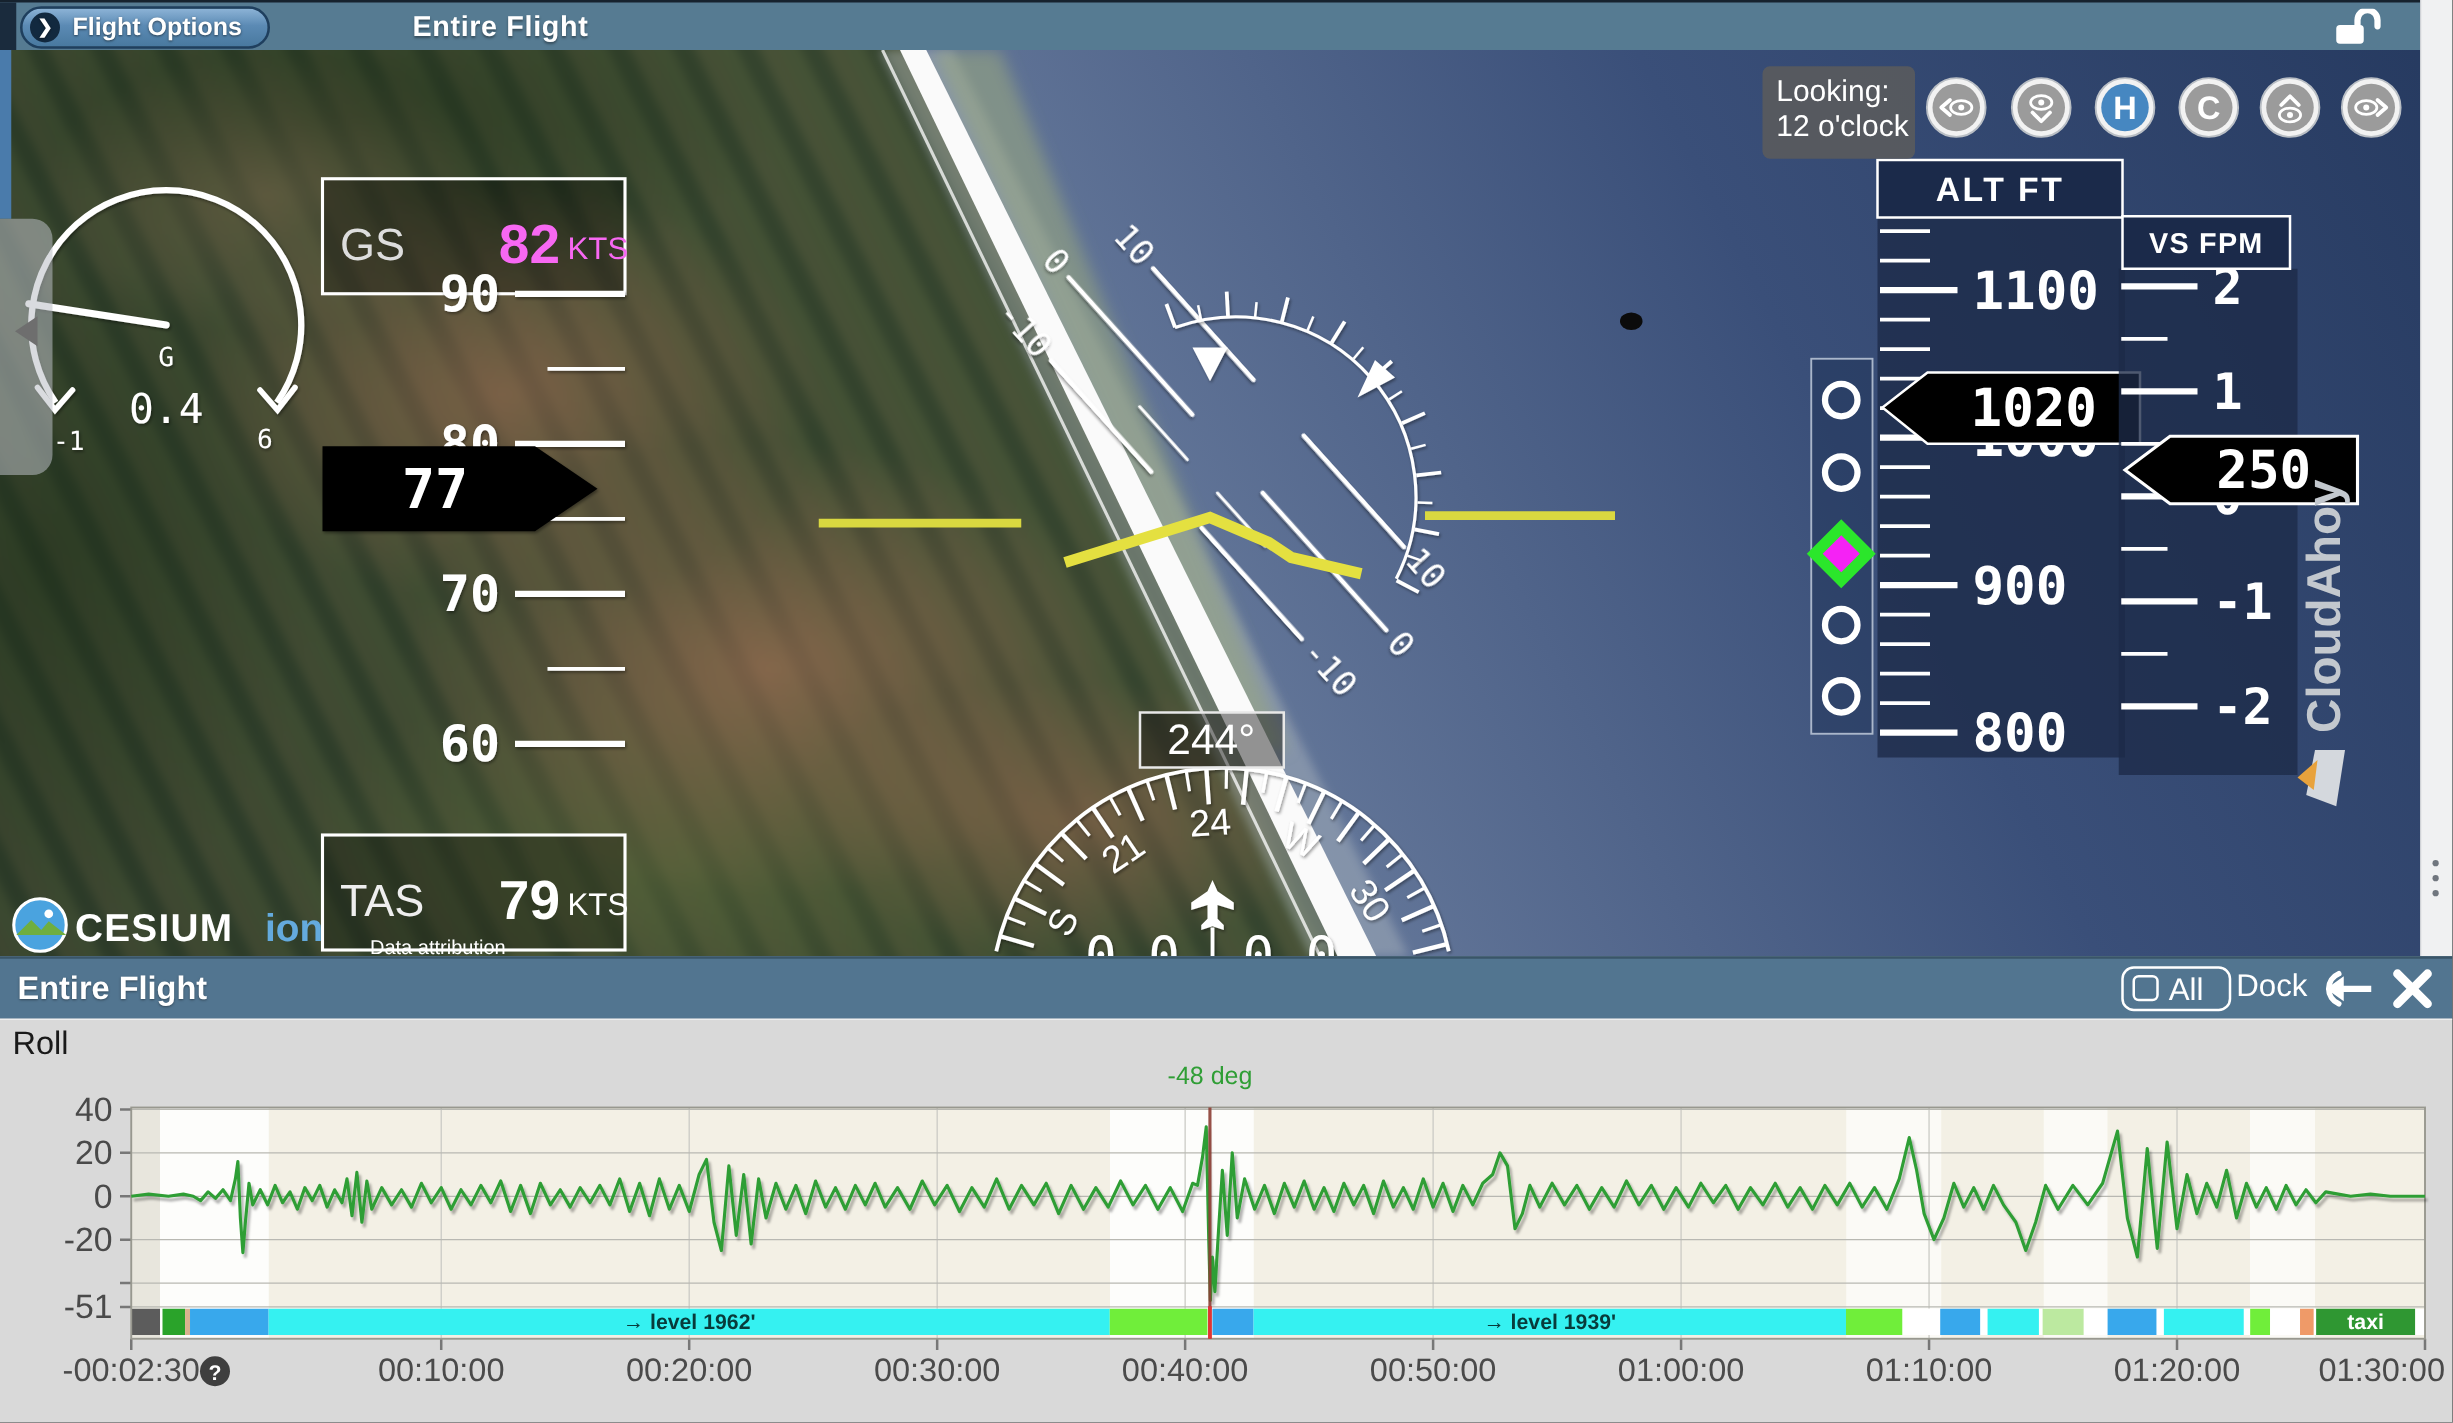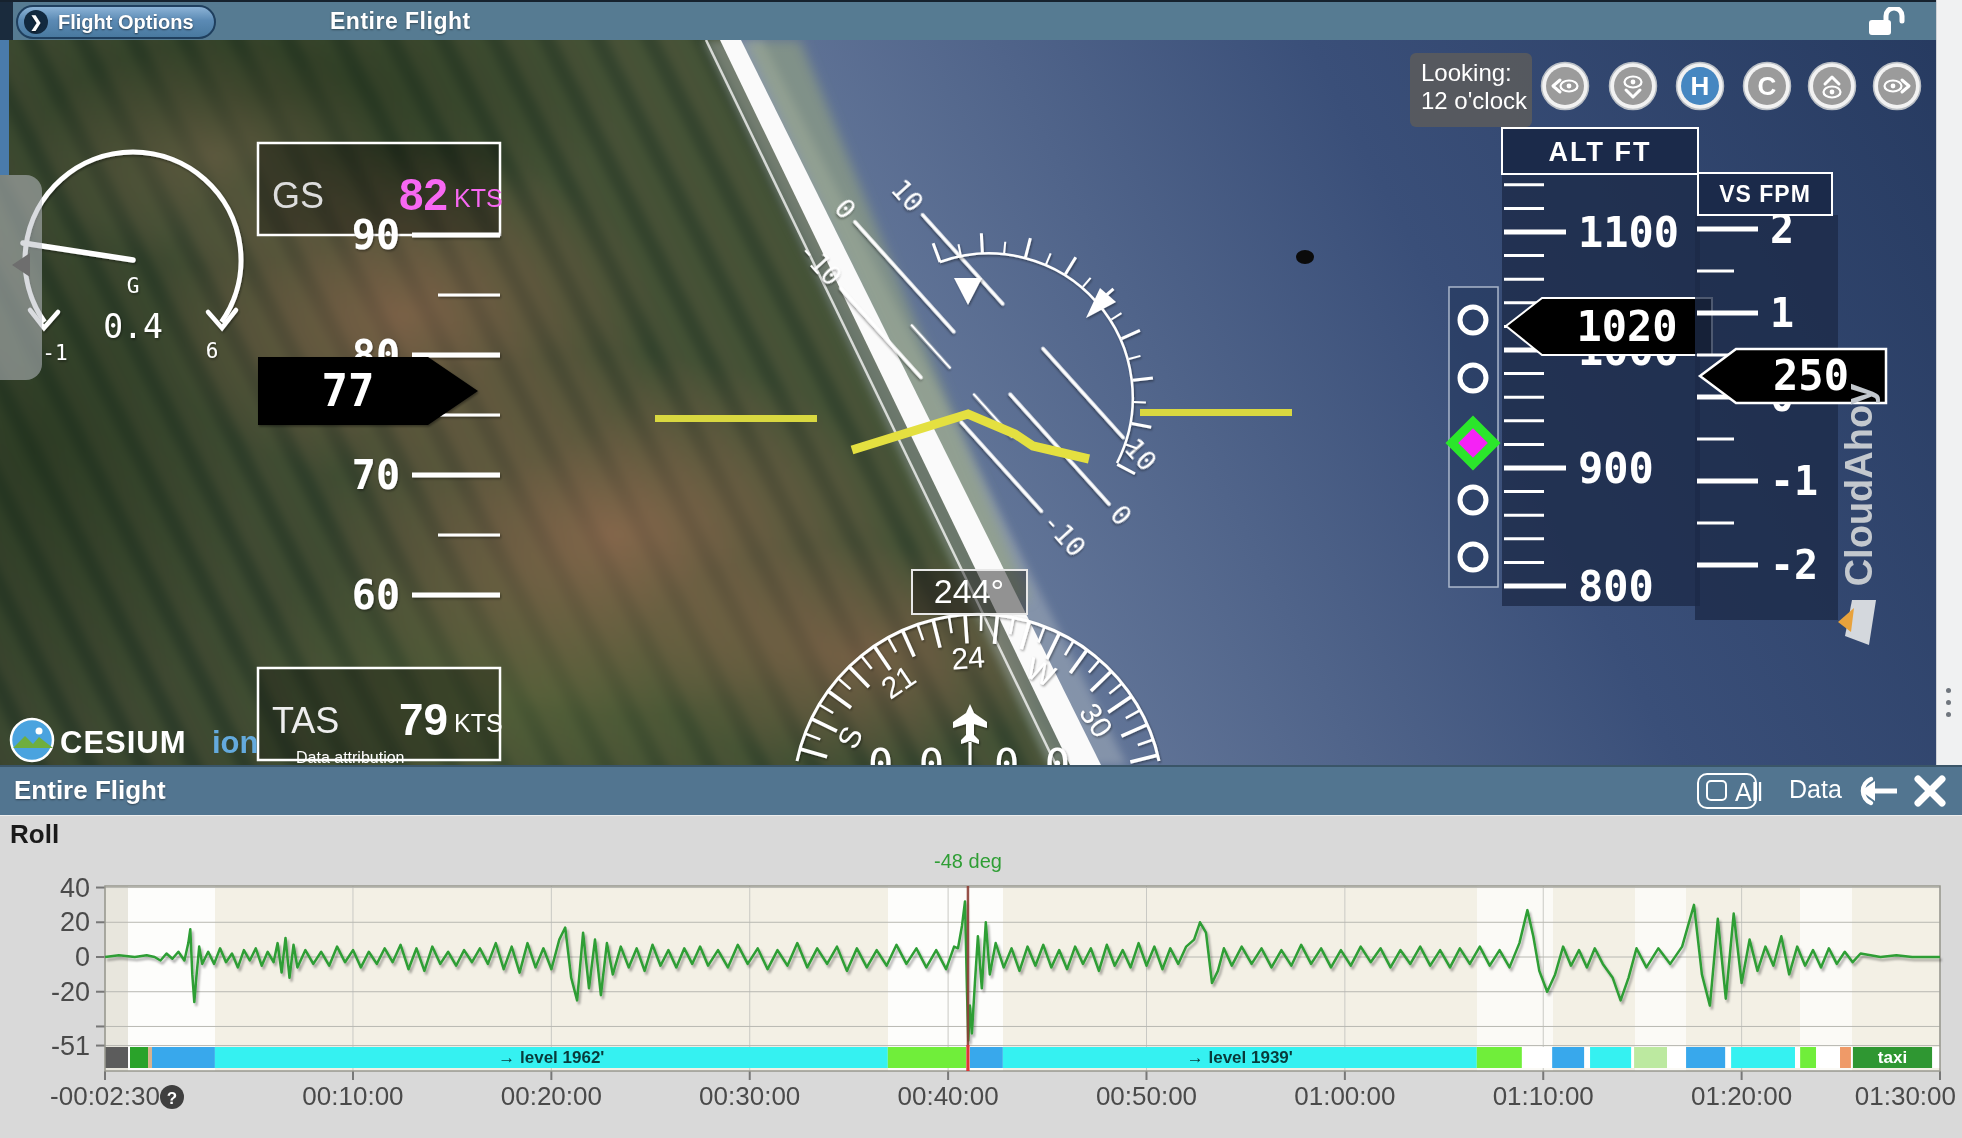--- a/index.html
+++ b/index.html
@@ -43,29 +43,29 @@
   .hdrbox{fill:#1b2a4a;stroke:#fff;stroke-width:2;}
 
   
   #scrollstrip{position:absolute;right:0;top:0;width:25px;height:765px;background:#f0f1f2;border-left:1px solid #cfd2d6;}
   #scrollstrip .dot{position:absolute;left:9px;width:5px;height:5px;border-radius:50%;background:#70767e;}
 
   
   #panel{position:absolute;left:0;top:765px;width:1962px;height:373px;}
   #panel-header{position:absolute;left:0;top:0;width:100%;height:50px;background:#527590;border-top:2px solid #3a5568;box-sizing:border-box;}
   #panel-title{position:absolute;left:14px;top:8px;color:#fff;font-weight:bold;font-size:26px;text-shadow:0 1px 2px rgba(0,0,0,.4);}
-  #all-group{position:absolute;left:1697px;top:6px;width:60px;height:36px;border:2px solid #fff;border-radius:10px;
+  #all-group{position:absolute;left:1697px;top:6px;width:88px;height:36px;border:2px solid #fff;border-radius:10px;
       box-sizing:border-box;cursor:pointer;}
   #all-checkbox{position:absolute;left:7px;top:5px;width:21px;height:21px;border:2.5px solid #fff;border-radius:5px;box-sizing:border-box;}
   #all-label{position:absolute;left:36px;top:3px;color:#fff;font-size:25px;}
   #dock-btn{position:absolute;left:1789px;top:8px;color:#fff;font-size:25px;cursor:pointer;}
   #dock-icon{position:absolute;left:1853px;top:6px;cursor:pointer;}
   #close-btn{position:absolute;left:1912px;top:8px;cursor:pointer;}
   #panel-body{position:absolute;left:0;top:50px;width:1962px;height:323px;background:#d9d9d9;border-top:1px solid #eee;}
-  #roll-title{position:absolute;left:10px;top:3px;font-weight:bold;font-size:26px;color:#1a1a1a;}
+  #roll-title{position:absolute;left:10px;top:3px;font-weight:normal;font-size:26px;color:#1a1a1a;}
   #cursor-label{position:absolute;left:968px;top:34px;transform:translateX(-50%);font-size:20px;color:#2f9e35;}
   #chart-svg{position:absolute;left:0;top:0;}
 </style>
 </head>
 <body>
 <div id="app">
 
   <div id="topbar">
     <div id="topbar-edge"></div>
     <div id="viewing-options">
@@ -397,21 +397,21 @@
     <div class="dot" style="top:712px"></div>
   </div>
 
   <div id="panel">
     <div id="panel-header">
       <div id="panel-title">Entire Flight</div>
       <div id="all-group">
         <div id="all-checkbox"></div>
         <div id="all-label">All</div>
       </div>
-      <div id="dock-btn">Data</div>
+      <div id="dock-btn">Dock</div>
       <svg id="dock-icon" width="48" height="36" viewBox="0 0 48 36">
         <path d="M 18 6 a 13 13 0 0 0 0 24" stroke="#fff" stroke-width="4.5" fill="none" stroke-linecap="round"></path>
         <line x1="17" y1="18" x2="44" y2="18" stroke="#fff" stroke-width="5"></line>
         <polygon points="8,18 22,8 22,28" fill="#fff"></polygon>
       </svg>
       <svg id="close-btn" width="36" height="32" viewBox="0 0 36 32">
         <line x1="6" y1="4" x2="30" y2="28" stroke="#fff" stroke-width="7" stroke-linecap="round"></line>
         <line x1="30" y1="4" x2="6" y2="28" stroke="#fff" stroke-width="7" stroke-linecap="round"></line>
       </svg>
     </div>

